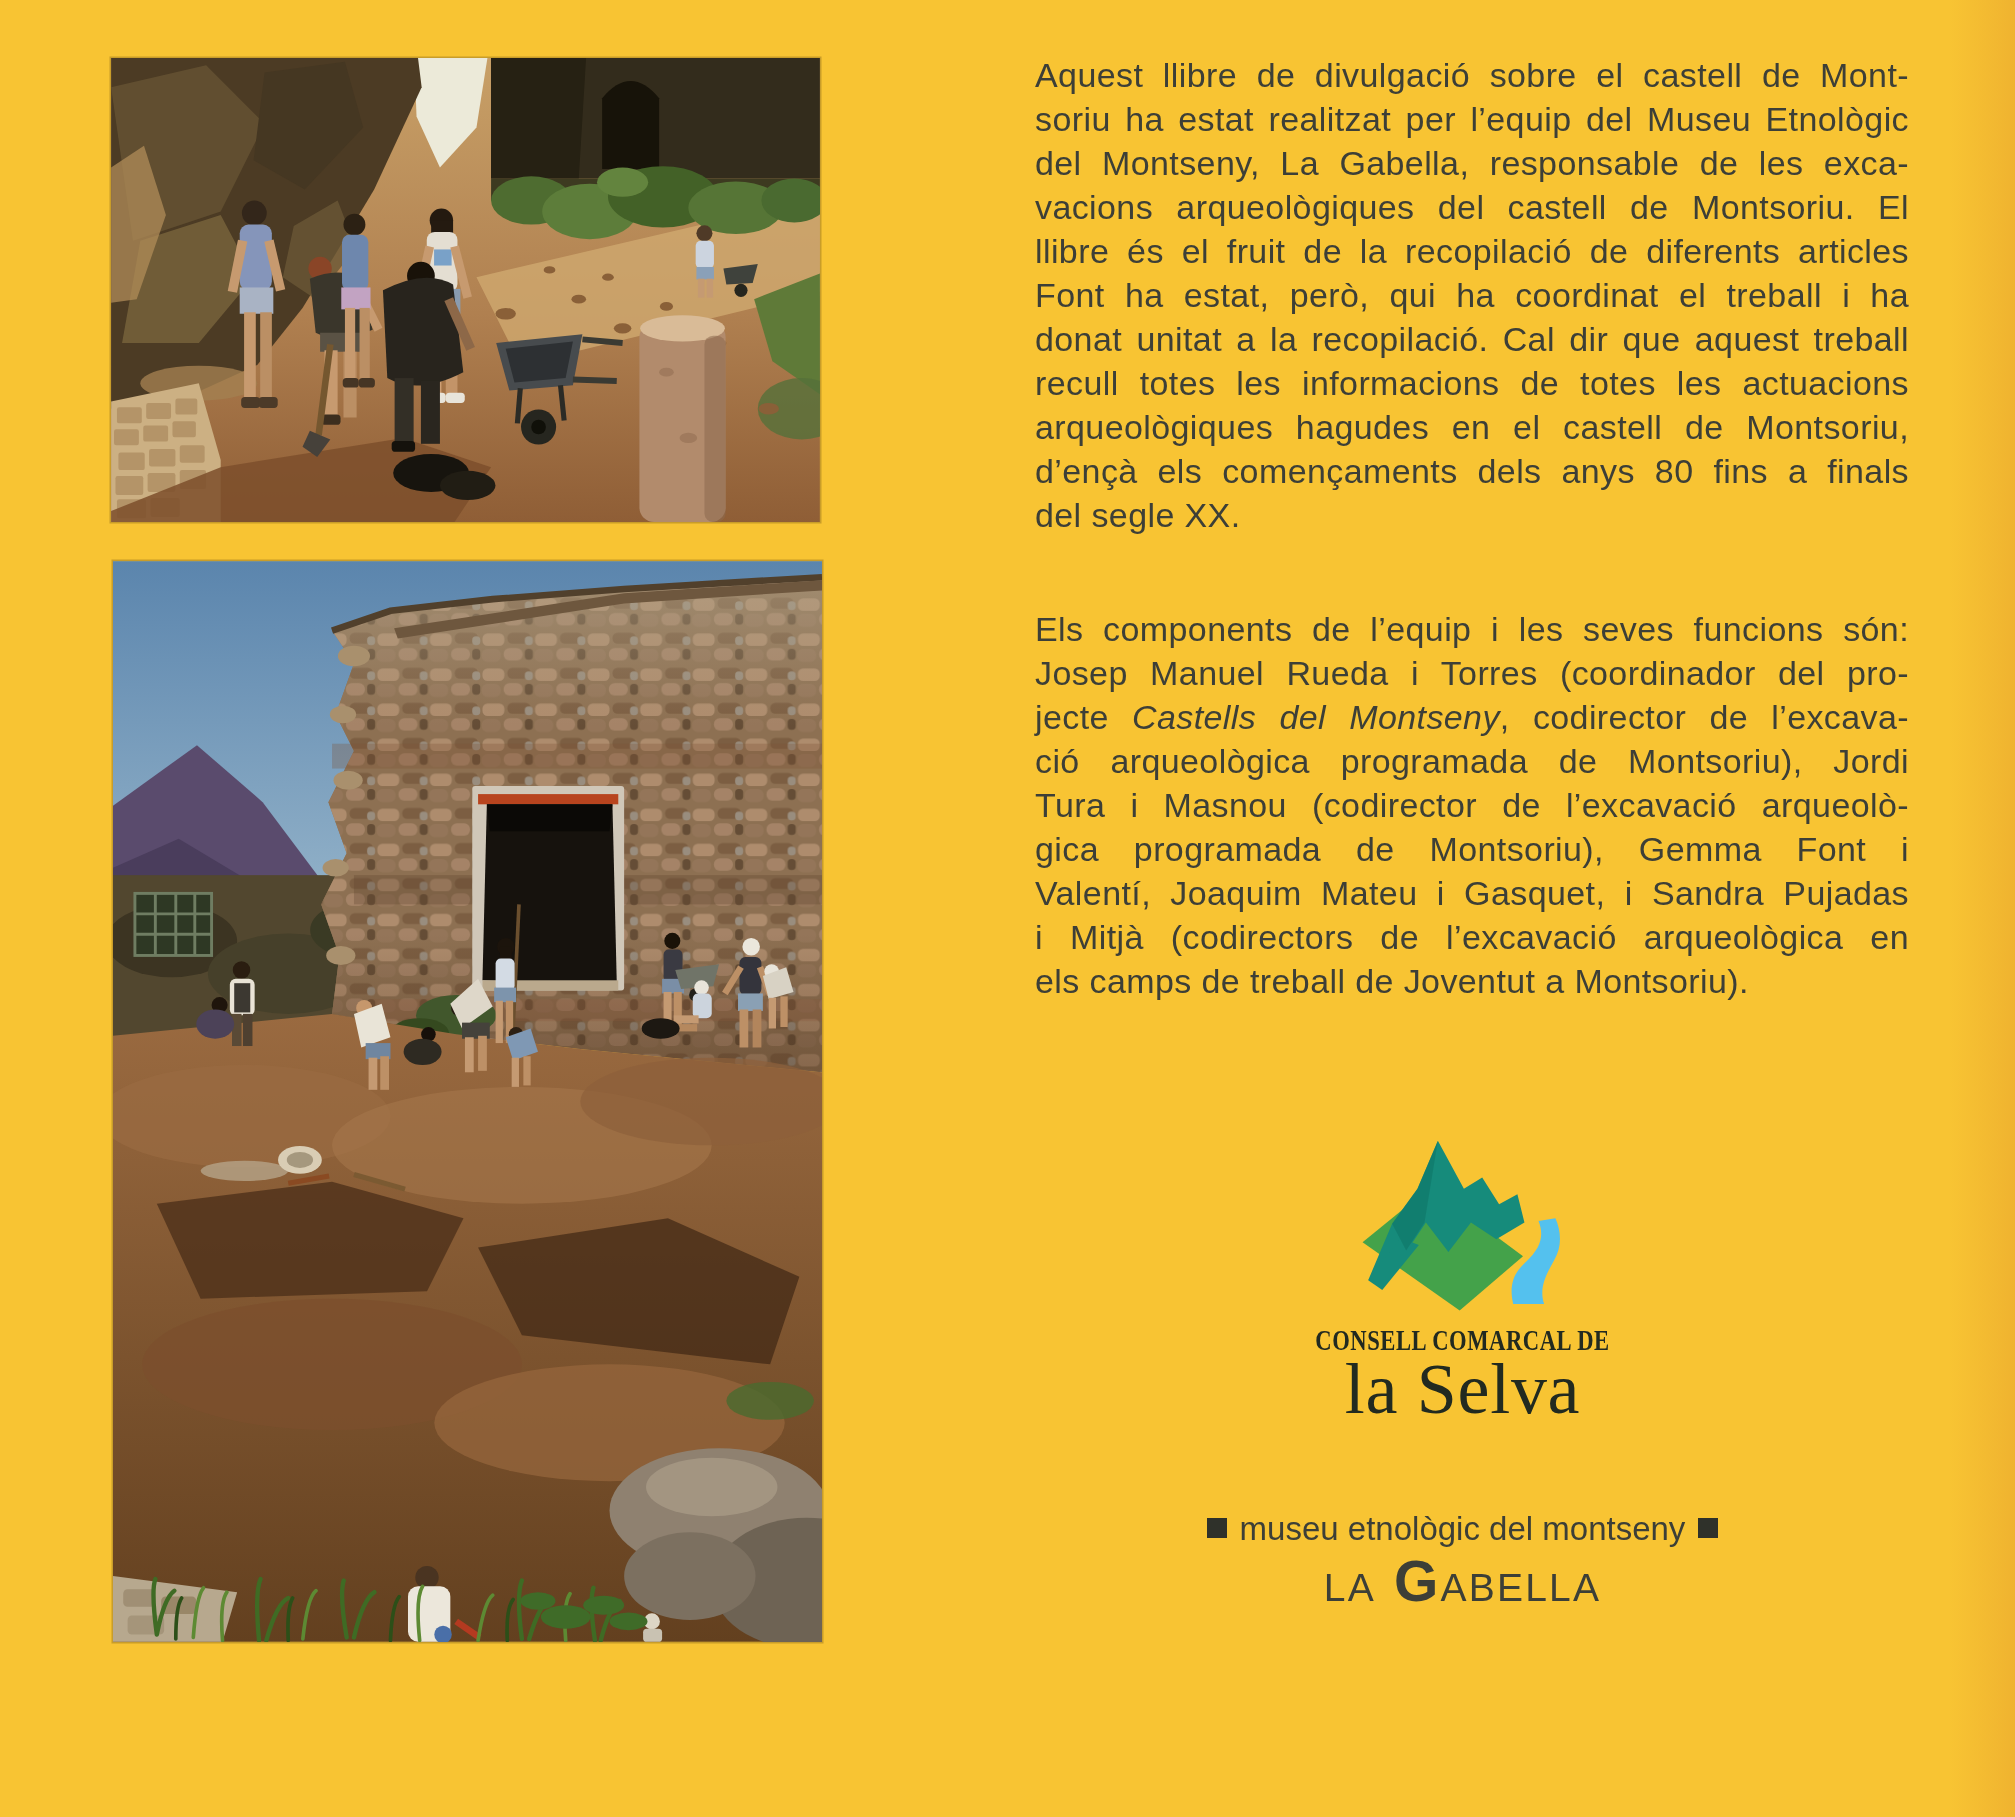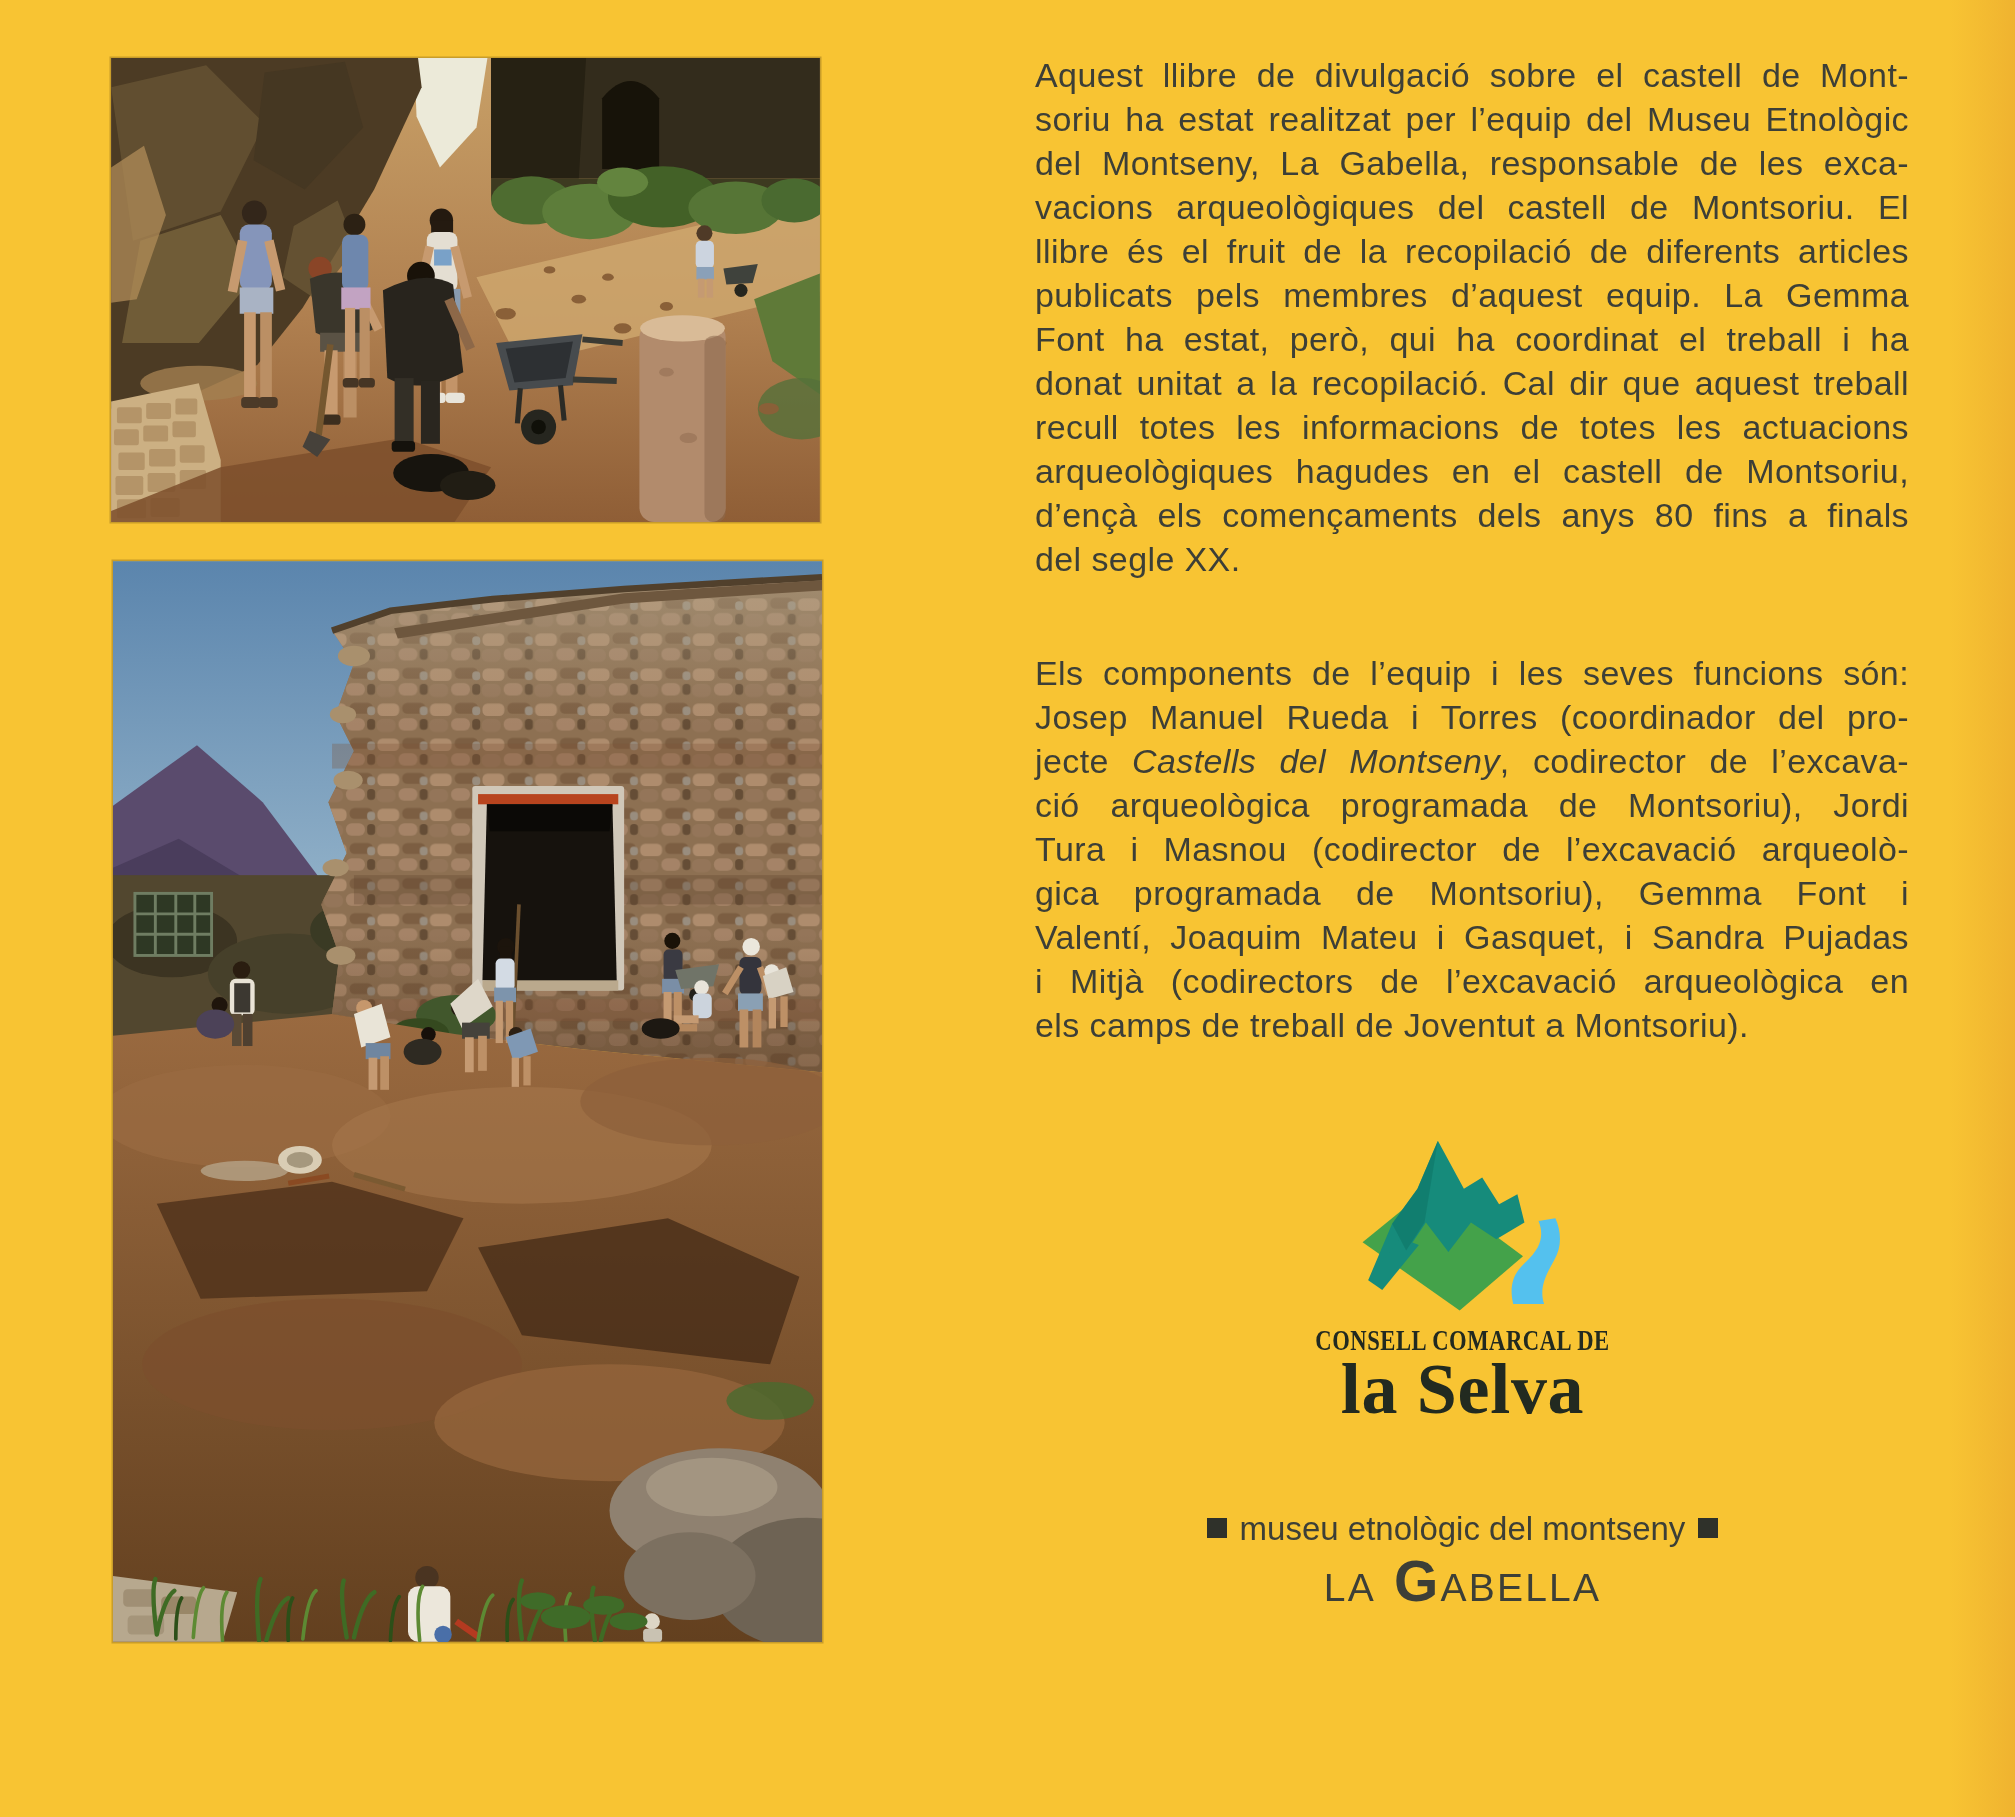--- a/index.html
+++ b/index.html
@@ -21,21 +21,21 @@
   .textcol{position:absolute;left:1035px;top:53px;width:874px;
     font-size:34px;line-height:44px;letter-spacing:0.4px;color:var(--ink)}
   .para .line{text-align-last:justify}
   .para .line.last{text-align-last:left}
   .para .it{font-style:italic}
   .para2{margin-top:70px}
   .brand{position:absolute;left:1035px;top:1131px;width:855px;text-align:center;color:var(--logo-ink)}
   .brand .mark{width:219px;height:183px;display:block;margin:7.3px auto 2.9px}
   .brand .l1{font-family:"Liberation Serif",serif;font-weight:700;font-size:29px;line-height:32px;
     transform:scaleX(.78);transform-origin:50% 50%;white-space:nowrap;letter-spacing:0.7px}
-  .brand .l2{font-family:"Liberation Serif",serif;font-weight:700;font-size:72px;line-height:67px;letter-spacing:0.7px}
+  .brand .l2{font-family:"Liberation Serif",serif;font-weight:400;font-size:72px;line-height:67px;letter-spacing:0.7px}
   .museum{position:absolute;left:1035px;top:1510px;width:855px;text-align:center;color:var(--ink)}
   .museum .m1{font-size:33px;line-height:38px}
   .museum .m2{font-size:39px;line-height:53px;margin-top:7.3px;letter-spacing:2.2px}
   .museum .m2 .la{margin-right:18px}
   .museum .m2 .bigg{font-size:57px;font-weight:700;line-height:53px}
   .museum .m3{font-size:32px;line-height:39px;margin-top:5.8px}
   .sq{display:inline-block;width:20px;height:20px;background:var(--square);
     margin:0 13px;position:relative;top:-2.2px}
 </style>
 </head>
@@ -405,21 +405,20 @@
     </svg>
   </figure>
 
   <div class="textcol">
     <div class="para para1">
         <div class="line">Aquest llibre de divulgació sobre el castell de Mont-</div>
         <div class="line">soriu ha estat realitzat per l’equip del Museu Etnològic</div>
         <div class="line">del Montseny, La Gabella, responsable de les exca-</div>
         <div class="line">vacions arqueològiques del castell de Montsoriu. El</div>
         <div class="line">llibre és el fruit de la recopilació de diferents articles</div>
-        <div class="line">publicats pels membres d’aquest equip. La Gemma</div>
         <div class="line">Font ha estat, però, qui ha coordinat el treball i ha</div>
         <div class="line">donat unitat a la recopilació. Cal dir que aquest treball</div>
         <div class="line">recull totes les informacions de totes les actuacions</div>
         <div class="line">arqueològiques hagudes en el castell de Montsoriu,</div>
         <div class="line">d’ençà els començaments dels anys 80 fins a finals</div>
         <div class="line last">del segle XX.</div>
       </div>
     <div class="para para2">
         <div class="line">Els components de l’equip i les seves funcions són:</div>
         <div class="line">Josep Manuel Rueda i Torres (coordinador del pro-</div>

